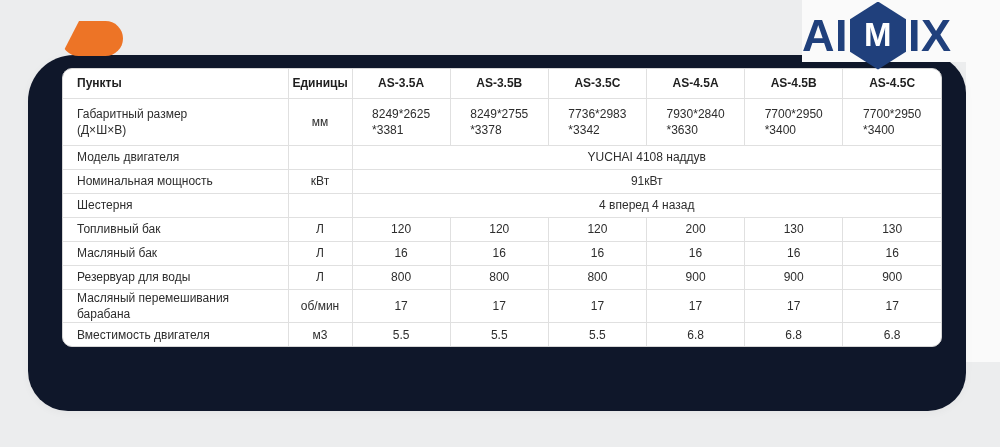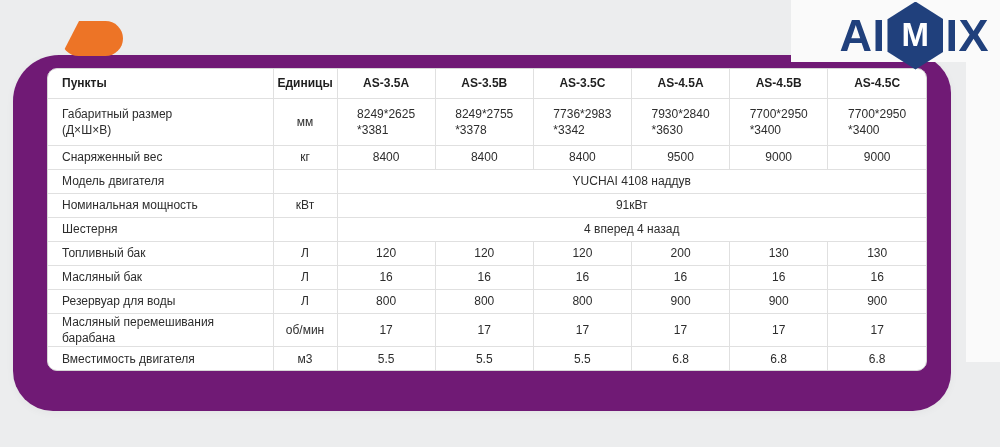--- a/index.html
+++ b/index.html
@@ -4,32 +4,32 @@
 <style>
   html,body{margin:0;padding:0;}
   body{
     width:1000px;height:447px;position:relative;overflow:hidden;
     background:#ecedee;
     font-family:"Liberation Sans",sans-serif;
     -webkit-font-smoothing:antialiased;
   }
   
   .right-strip{position:absolute;right:0;top:0;width:34px;height:362px;background:#fafafa;}
-  .logo-panel{position:absolute;right:11px;top:0;width:198px;height:62px;background:#fafafa;
-    display:flex;justify-content:flex-end;z-index:5;overflow:visible;}
+  .logo-panel{position:absolute;right:0;top:0;width:198px;height:62px;background:#fafafa;
+    display:flex;justify-content:flex-start;z-index:5;overflow:visible;}
   .logo{display:flex;align-items:center;color:var(--logo-navy,#20407c);
     font-weight:800;font-size:45px;letter-spacing:0.5px;line-height:1;margin-top:9px;}
   .hex{position:relative;width:56px;height:68px;margin:0 2px;display:flex;
     align-items:center;justify-content:center;flex:0 0 auto;}
   .hex-shape{position:absolute;left:0;top:0;right:0;bottom:0;background:var(--logo-navy,#20407c);
     clip-path:polygon(50% 0,100% 26%,100% 74%,50% 100%,0 74%,0 26%);}
   .hex-letter{position:relative;color:#fff;font-weight:800;font-size:33px;margin-top:-2px;}
 
   
-  .card{position:absolute;left:13px;top:55px;width:938px;height:356px;background:#701a75;
+  .card{position:absolute;left:28px;top:55px;width:938px;height:356px;background:#0f172a;
     border-radius:46px 38px 38px 40px;box-shadow:0 2px 8px rgba(0,0,0,0.04);}
 
   
   .banner{position:absolute;left:56px;top:21px;height:35px;display:flex;z-index:6;}
   .banner-blue{width:322px;background:var(--banner-blue,#16387a);
     border-radius:17.5px;
     clip-path:polygon(0 0,100% 0,calc(100% - 20px) 100%,0 100%);
     display:flex;align-items:center;justify-content:center;
     color:#fff;font-size:15px;font-weight:700;padding-right:14px;box-sizing:border-box;}
   .banner-orange{width:62px;margin-left:5px;background:var(--banner-orange,#ed7426);
@@ -104,30 +104,20 @@
             <td><span class="val">7736*2983
 *3342</span></td>
             <td><span class="val">7930*2840
 *3630</span></td>
             <td><span class="val">7700*2950
 *3400</span></td>
             <td><span class="val">7700*2950
 *3400</span></td>
           </tr>
           <tr>
-            <td class="lbl">Снаряженный вес</td>
-            <td>кг</td>
-            <td><span class="val">8400</span></td>
-            <td><span class="val">8400</span></td>
-            <td><span class="val">8400</span></td>
-            <td><span class="val">9500</span></td>
-            <td><span class="val">9000</span></td>
-            <td><span class="val">9000</span></td>
-          </tr>
-          <tr>
             <td class="lbl">Модель двигателя</td>
             <td></td>
             <td colspan="6">YUCHAI 4108 наддув</td>
           </tr>
           <tr>
             <td class="lbl">Номинальная мощность</td>
             <td>кВт</td>
             <td colspan="6">91кВт</td>
           </tr>
           <tr>

